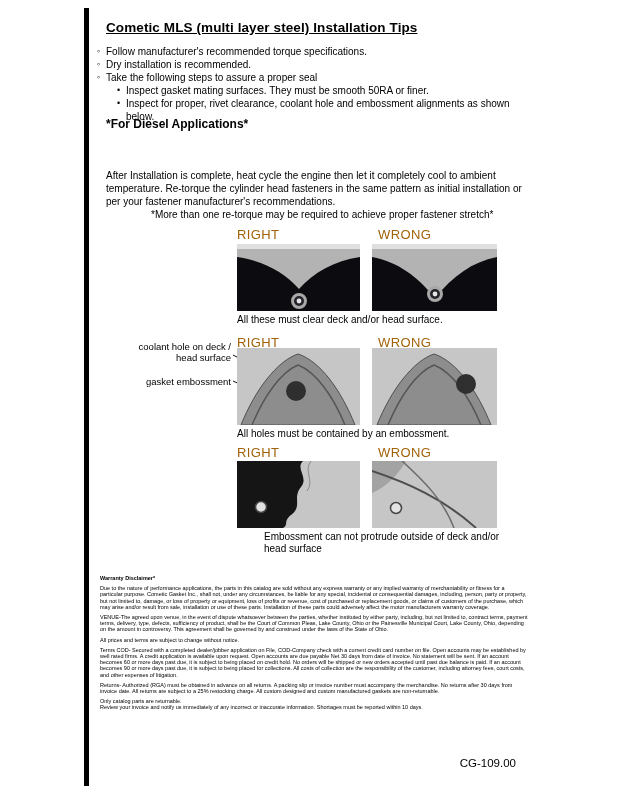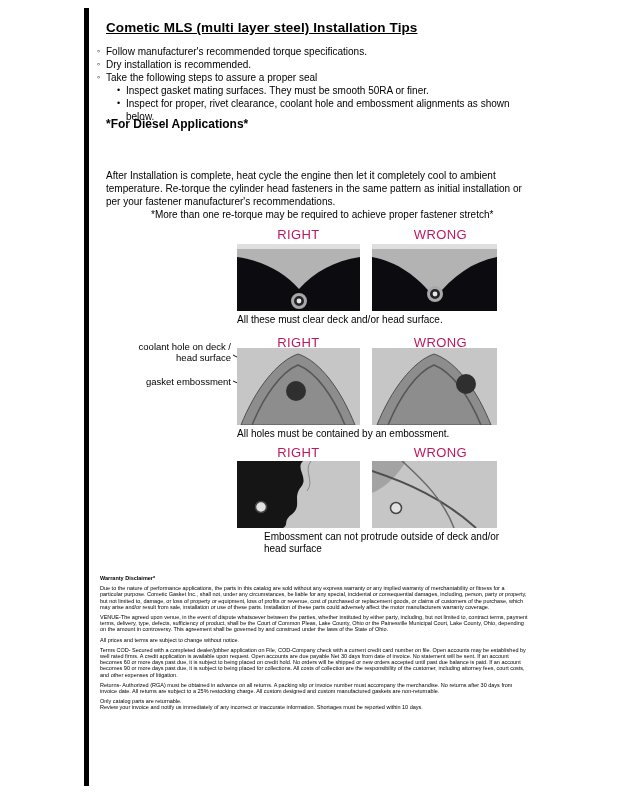--- a/index.html
+++ b/index.html
@@ -21,21 +21,21 @@
   .sub { margin-left:20px; }
   .sub .b-marker { font-size:9px; }
 
   .diesel-heading { position:absolute; left:106px; top:117px; font-size:12px; font-weight:bold; color:#000; }
   .para { position:absolute; left:106px; width:432px; font-size:10px; line-height:13px; color:#000; }
   .p1 { top:138px; }
   .p2 { top:169px; }
   .p3 { top:208px;margin-left:45px; }
 
   .diagrams { position:absolute; left:100px; top:227px; width:470px; height:340px; }
-  .dg-label { position:absolute; font-size:13px; color:#be185d; text-align:center; letter-spacing:0.4px; }
+  .dg-label { position:absolute; font-size:13px; color:#a16207; letter-spacing:0.4px; }
   .lbl-left { left:137px; width:123px; }
   .lbl-right { left:278px; width:125px; }
   .dg-img { position:absolute; line-height:0; }
   .img-left { left:137px; }
   .img-right { left:272px; }
   .dg-caption { position:absolute; left:137px; font-size:10px; line-height:12px; color:#000; }
   .callout { position:absolute; font-size:9.5px; line-height:11px; color:#000; text-align:right; }
   .callout-1 { left:28px; top:114px; width:103px; }
   .callout-2 { left:8px; top:149px; width:123px; }
   .callout-lines { position:absolute; left:0; top:0; pointer-events:none; }
@@ -161,13 +161,14 @@
     <p class="w-head">Warranty Disclaimer*</p>
     <p>Due to the nature of performance applications, the parts in this catalog are sold without any express warranty or any implied warranty of merchantability or fitness for a particular purpose.  Cometic Gasket Inc., shall not, under any circumstances, be liable for any special, incidental or consequential damages, including, person, party or property, but not limited to, damage, or loss of property or equipment, loss of profits or revenue, cost of purchased or replacement goods, or claims of customers of the purchase, which may arise and/or result from sale, installation or use of these parts.  Installation of these parts could adversely affect the motor manufacturers warranty coverage.</p>
     <p>VENUE-The agreed upon venue, in the event of dispute whatsoever between the parties, whether instituted by either party, including, but not limited to, contract terms, payment terms, delivery, type, defects, sufficiency of product, shall be the Court of Common Pleas, Lake County, Ohio or the Painesville Municipal Court, Lake County, Ohio, depending on the amount in controversy. This agreement shall be governed by and construed under the laws of the State of Ohio.</p>
     <p>All prices and terms are subject to change without notice.</p>
     <p>Terms COD- Secured with a completed dealer/jobber application on File, COD-Company check with a current credit card number on file.  Open accounts may be established by well rated firms.  A credit application is available upon request.  Open accounts are due payable Net 30 days from date of invoice.  No statement will be sent.  If an account becomes 60 or more days past due, it is subject to being placed on credit hold.  No orders will be shipped or new orders accepted until past due balance is paid.  If an account becomes 90 or more days past due, it is subject to being placed for collections.  All costs of collection are the responsibility of the customer, including attorney fees, court costs, and other expenses of litigation.</p>
     <p>Returns- Authorized (RGA) must be obtained in advance on all returns.  A packing slip or invoice number must accompany the merchandise.  No returns after 30 days from invoice date.  All returns are subject to a 25% restocking charge.  All custom designed and custom manufactured gaskets are non-returnable.</p>
     <p class="w-tight">Only catalog parts are returnable.</p>
     <p>Review your invoice and notify us immediately of any incorrect or inaccurate information.  Shortages must be reported within 10 days.</p>
   </div>
 
+  <div class="doc-code">CG-109.00</div>
 </div>
 
 </body></html>

